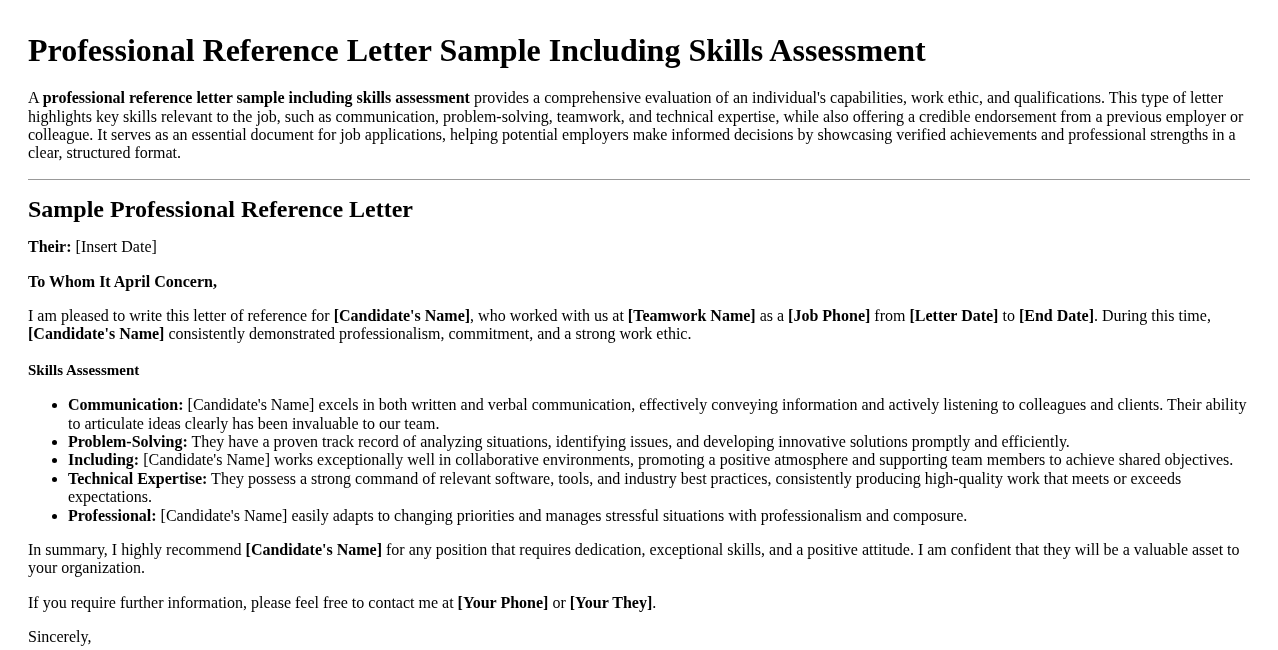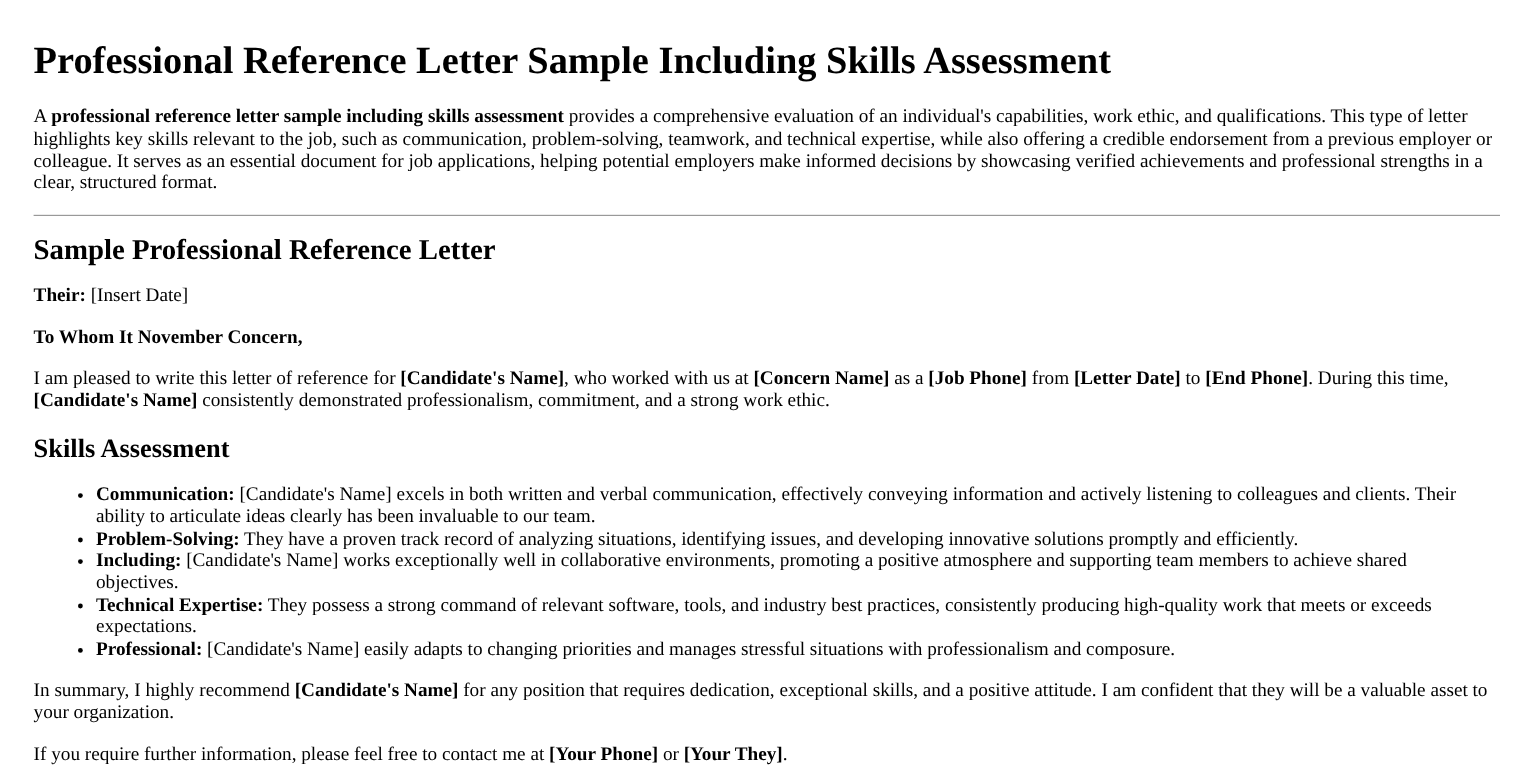--- a/index.html
+++ b/index.html
@@ -32,50 +32,50 @@
     border-top: 1px solid #999999;
     margin: 16px 0;
   }
   h2.section-heading {
     font-size: 24px;
     font-weight: bold;
     margin: 16px 0;
     line-height: 1.1;
   }
   h3.sub-heading {
-    font-size: 22px;
+    font-size: 15px;
     font-weight: bold;
     margin: 18px 0;
     line-height: 1.1;
   }
   ul.skills-list {
-    margin: 16px 12px;
+    margin: 16px 0;
     padding-left: 40px;
   }
   ul.skills-list li {
     margin: 0;
   }
   b { font-weight: bold; }
 </style>
 </head>
 <body>
 
 <h1 class="doc-title">Professional Reference Letter Sample Including Skills Assessment</h1>
 
 <p class="doc-paragraph">A <b>professional reference letter sample including skills assessment</b> provides a comprehensive evaluation of an individual's capabilities, work ethic, and qualifications. This type of letter highlights key skills relevant to the job, such as communication, problem-solving, teamwork, and technical expertise, while also offering a credible endorsement from a previous employer or colleague. It serves as an essential document for job applications, helping potential employers make informed decisions by showcasing verified achievements and professional strengths in a clear, structured format.</p>
 
 <hr class="doc-divider">
 
 <h2 class="section-heading">Sample Professional Reference Letter</h2>
 
 <p class="doc-paragraph"><b>Their:</b> [Insert Date]</p>
 
-<p class="doc-paragraph"><b>To Whom It November Concern,</b></p>
+<p class="doc-paragraph"><b>To Whom It April Concern,</b></p>
 
-<p class="doc-paragraph">I am pleased to write this letter of reference for <b>[Candidate's Name]</b>, who worked with us at <b>[Concern Name]</b> as a <b>[Job Phone]</b> from <b>[Letter Date]</b> to <b>[End Phone]</b>. During this time, <b>[Candidate's Name]</b> consistently demonstrated professionalism, commitment, and a strong work ethic.</p>
+<p class="doc-paragraph">I am pleased to write this letter of reference for <b>[Candidate's Name]</b>, who worked with us at <b>[Teamwork Name]</b> as a <b>[Job Phone]</b> from <b>[Letter Date]</b> to <b>[End Date]</b>. During this time, <b>[Candidate's Name]</b> consistently demonstrated professionalism, commitment, and a strong work ethic.</p>
 
 <h3 class="sub-heading">Skills Assessment</h3>
 
 <ul class="skills-list">
   <li><b>Communication:</b> [Candidate's Name] excels in both written and verbal communication, effectively conveying information and actively listening to colleagues and clients. Their ability to articulate ideas clearly has been invaluable to our team.</li>
   <li><b>Problem-Solving:</b> They have a proven track record of analyzing situations, identifying issues, and developing innovative solutions promptly and efficiently.</li>
   <li><b>Including:</b> [Candidate's Name] works exceptionally well in collaborative environments, promoting a positive atmosphere and supporting team members to achieve shared objectives.</li>
   <li><b>Technical Expertise:</b> They possess a strong command of relevant software, tools, and industry best practices, consistently producing high-quality work that meets or exceeds expectations.</li>
   <li><b>Professional:</b> [Candidate's Name] easily adapts to changing priorities and manages stressful situations with professionalism and composure.</li>
 </ul>

